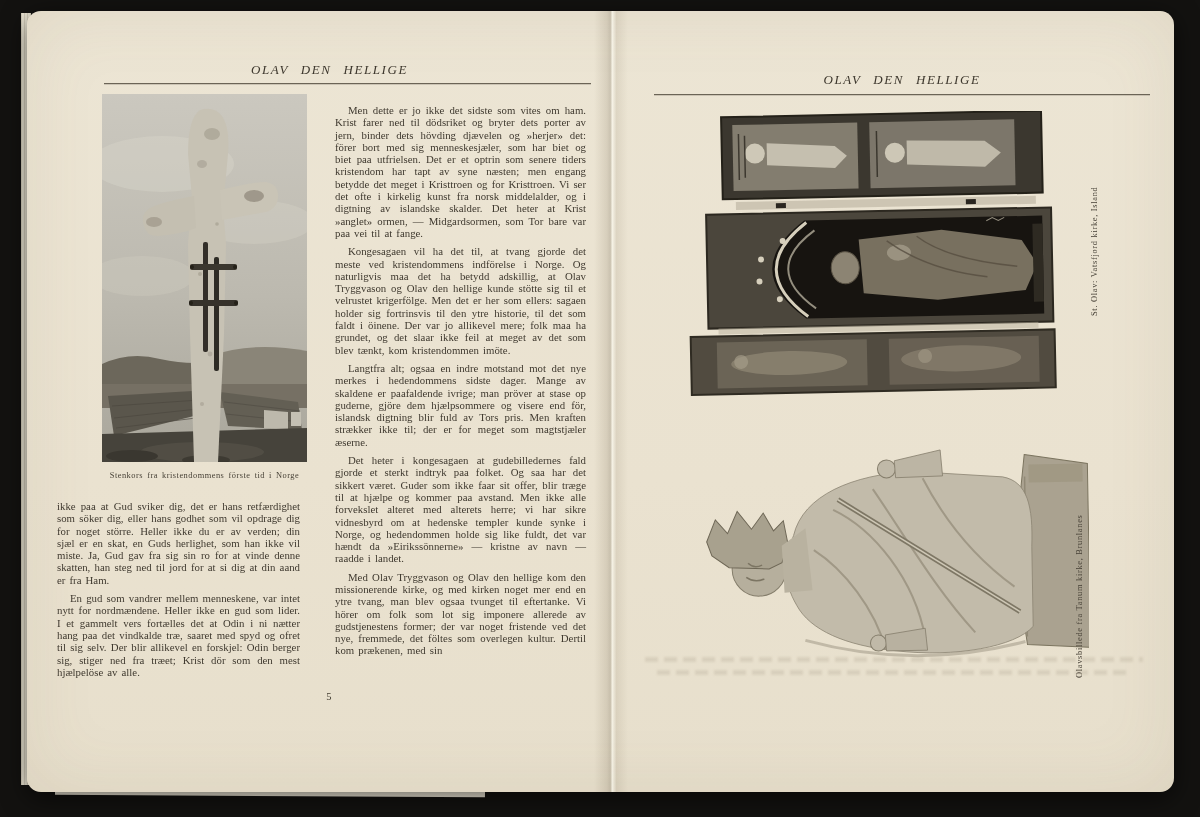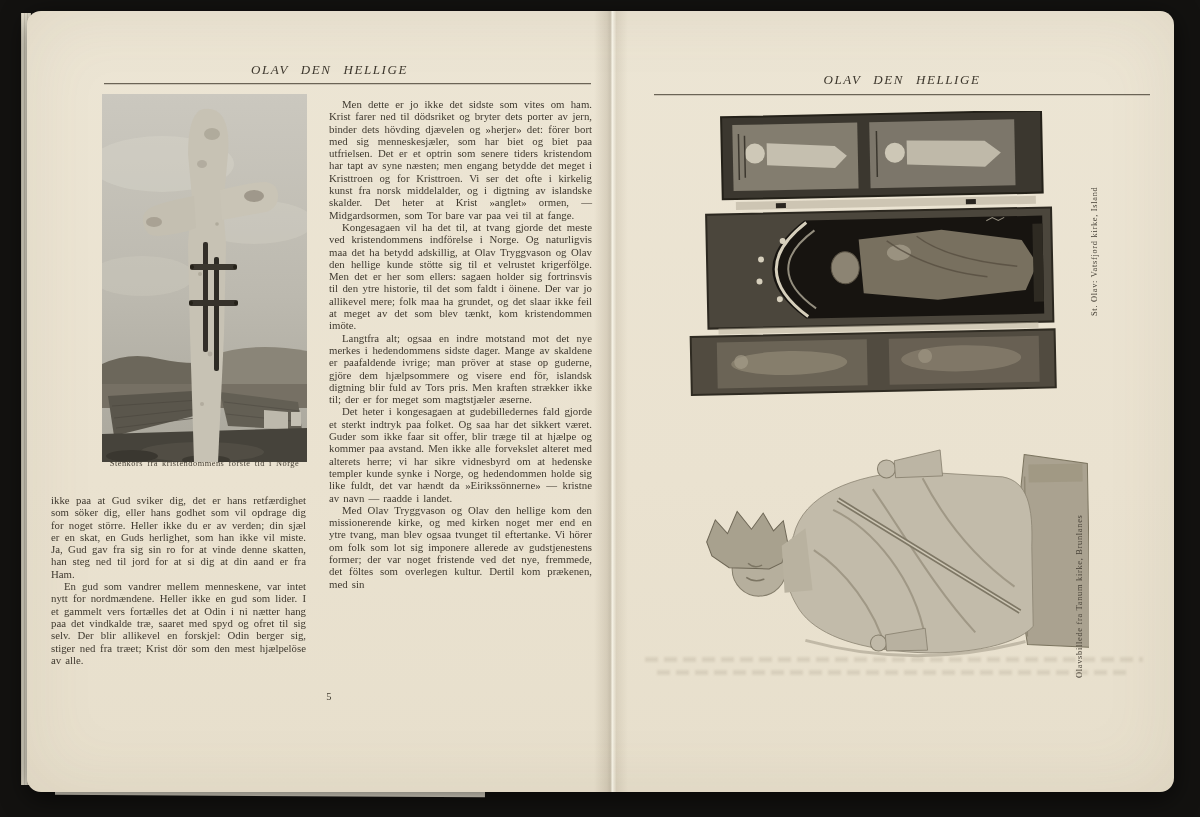--- a/index.html
+++ b/index.html
@@ -45,27 +45,27 @@
   .hdr-left{left:40px;top:51px;width:525px;}
   .hdr-right{left:627px;top:61px;width:496px;}
   .rule{position:absolute;height:1px;background:#6b6456;box-shadow:0 1px 0 rgba(107,100,86,.25);}
   .rule-left{left:77px;top:72px;width:487px;}
   .rule-right{left:627px;top:83px;width:496px;}
   figure{margin:0;padding:0;position:absolute;}
   .fig-cross{left:75px;top:83px;width:205px;height:368px;box-shadow:inset 0 0 0 1px rgba(60,55,45,.25);}
   .fig-shrine{left:660px;top:100px;width:388px;height:290px;}
   .fig-statue{left:647px;top:428px;width:415px;height:240px;}
   .caption{
-    position:absolute;left:50px;top:448px;width:255px;text-align:center;
+    position:absolute;left:50px;top:460px;width:255px;text-align:center;
     font-size:8.4px;letter-spacing:.5px;word-spacing:1.5px;color:#453f34;
   }
   .col{position:absolute;color:#3f392f;font-size:10.8px;line-height:12.3px;}
   .colL{left:24px;top:483px;width:255px;}
   .colR{left:302px;top:87px;width:263px;}
-  .para{margin:0;text-align:justify;text-indent:13px;word-spacing:1.4px;}
+  .para{margin:6px;text-align:justify;text-indent:13px;word-spacing:1.4px;}
   .para.flush{text-indent:0;}
   .pagenum{
     position:absolute;left:40px;top:680px;width:525px;text-align:center;
     font-size:10.5px;letter-spacing:1.5px;color:#423c31;
   }
   .vcap{
     position:absolute;writing-mode:vertical-rl;transform:rotate(180deg);
     font-size:8.4px;letter-spacing:.7px;color:#464036;white-space:nowrap;
     text-align:center;
   }

